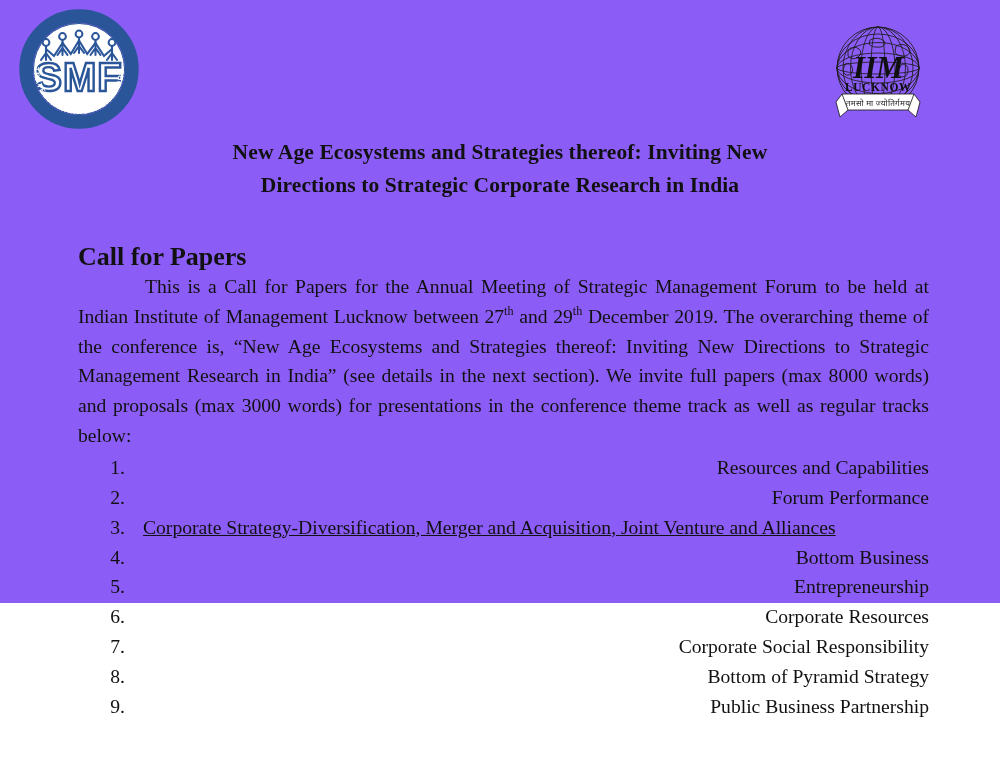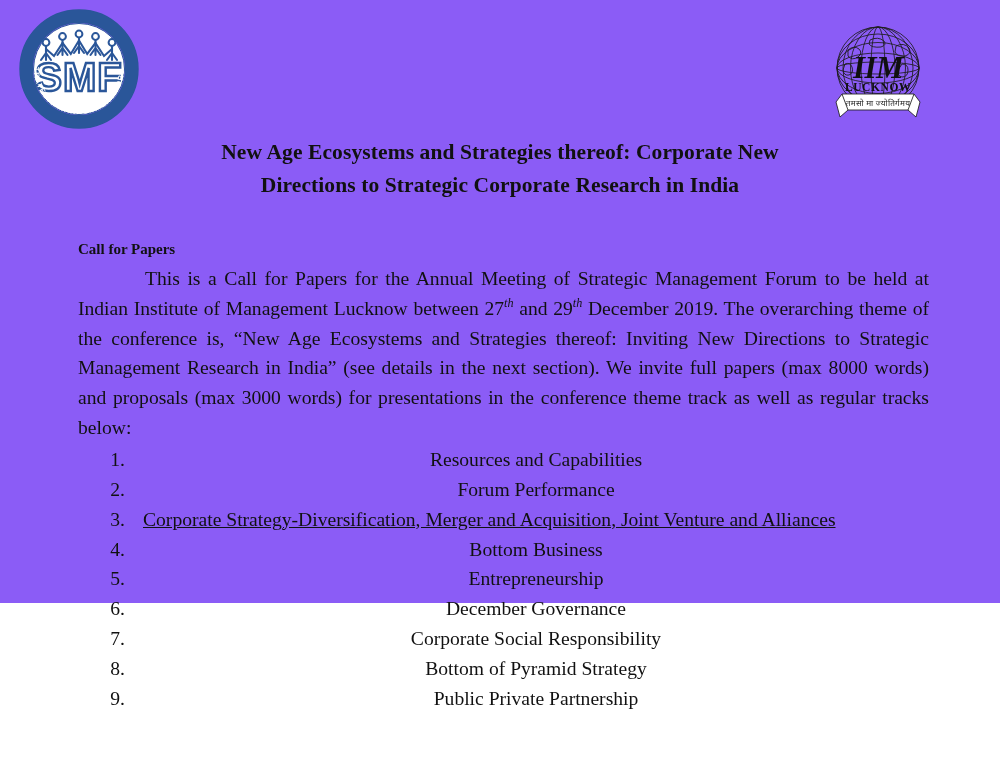--- a/index.html
+++ b/index.html
@@ -64,39 +64,38 @@
   
   .body-block {
     position: absolute;
     left: 78px;
     top: 236px;
     width: 851px;
   }
 
   .section-heading {
     font-weight: bold;
-    font-size: 15px;
+    font-size: 26px;
     line-height: 26px;
-    margin: 0 0 2px 0;
+    margin: 8px 0 2px 0;
   }
 
   .intro-para {
     margin: 0;
     font-size: 19.6px;
     line-height: 29.8px;
     text-align: justify;
     text-indent: 67px;
     text-justify: inter-word;
     hyphens: none;
   }
   .intro-para sup {
     font-size: 0.62em;
     vertical-align: super;
     line-height: 0;
-    font-style: italic;
   }
 
   
   .track-list {
     list-style: none;
     margin: 2px 0 0 0;
     padding: 0;
   }
   .track-item {
     position: relative;
@@ -117,21 +116,21 @@
   }
   .track-item .txt {
     display: block;
   }
   
   .track-item.wrap .txt {
     text-align: justify;
     text-decoration: underline;
   }
   .track-item.nowrap .txt {
-    text-align: center;
+    text-align: right;
   }
 </style>
 </head>
 <body>
 
 <div class="page">
 
   <div class="header-band">
 
     <div class="smf-logo">
@@ -214,21 +213,21 @@
         <g stroke="#1d1d1d" fill="#ffffff" stroke-width="0.85">
           <path d="M24,82 L30,74 L102,74 L108,82 L104,97 L96,90 L36,90 L28,97 Z"></path>
           <path d="M30,74 L36,90 M102,74 L96,90" fill="none"></path>
         </g>
         <text x="66" y="86" text-anchor="middle" font-family="'Liberation Serif', serif" font-size="8.2" fill="#1d1d1d" letter-spacing="0.3">तमसो मा ज्योतिर्गमय</text>
       </svg>
     </div>
   </div>
 
   <div class="doc-title">
-    <div>New Age Ecosystems and Strategies thereof: Corporate New</div>
+    <div>New Age Ecosystems and Strategies thereof: Inviting New</div>
     <div>Directions to Strategic Corporate Research in India</div>
   </div>
 
   <div class="body-block">
 
     <p class="section-heading">Call for Papers</p>
 
     <p class="intro-para"><span>This is a Call for Papers for the Annual Meeting of Strategic Management Forum to be held at Indian Institute of Management Lucknow between 27</span><sup>th</sup><span> and 29</span><sup>th</sup><span> December 2019. The overarching theme of the conference is, “New Age Ecosystems and Strategies thereof: Inviting New Directions to Strategic Management Research in India” (see details in the next section). We invite full papers (max 8000 words) and proposals (max 3000 words) for presentations in the conference theme track as well as regular tracks below:</span></p>
 
     <ol class="track-list">
@@ -247,29 +246,29 @@
       <li class="track-item nowrap">
         <span class="num">4.</span>
         <span class="txt">Bottom Business</span>
       </li>
       <li class="track-item nowrap">
         <span class="num">5.</span>
         <span class="txt">Entrepreneurship</span>
       </li>
       <li class="track-item nowrap">
         <span class="num">6.</span>
-        <span class="txt">December Governance</span>
+        <span class="txt">Corporate Resources</span>
       </li>
       <li class="track-item nowrap">
         <span class="num">7.</span>
         <span class="txt">Corporate Social Responsibility</span>
       </li>
       <li class="track-item nowrap">
         <span class="num">8.</span>
         <span class="txt">Bottom of Pyramid Strategy</span>
       </li>
       <li class="track-item nowrap">
         <span class="num">9.</span>
-        <span class="txt">Public Private Partnership</span>
+        <span class="txt">Public Business Partnership</span>
       </li>
     </ol>
   </div>
 </div>
 
 </body></html>

